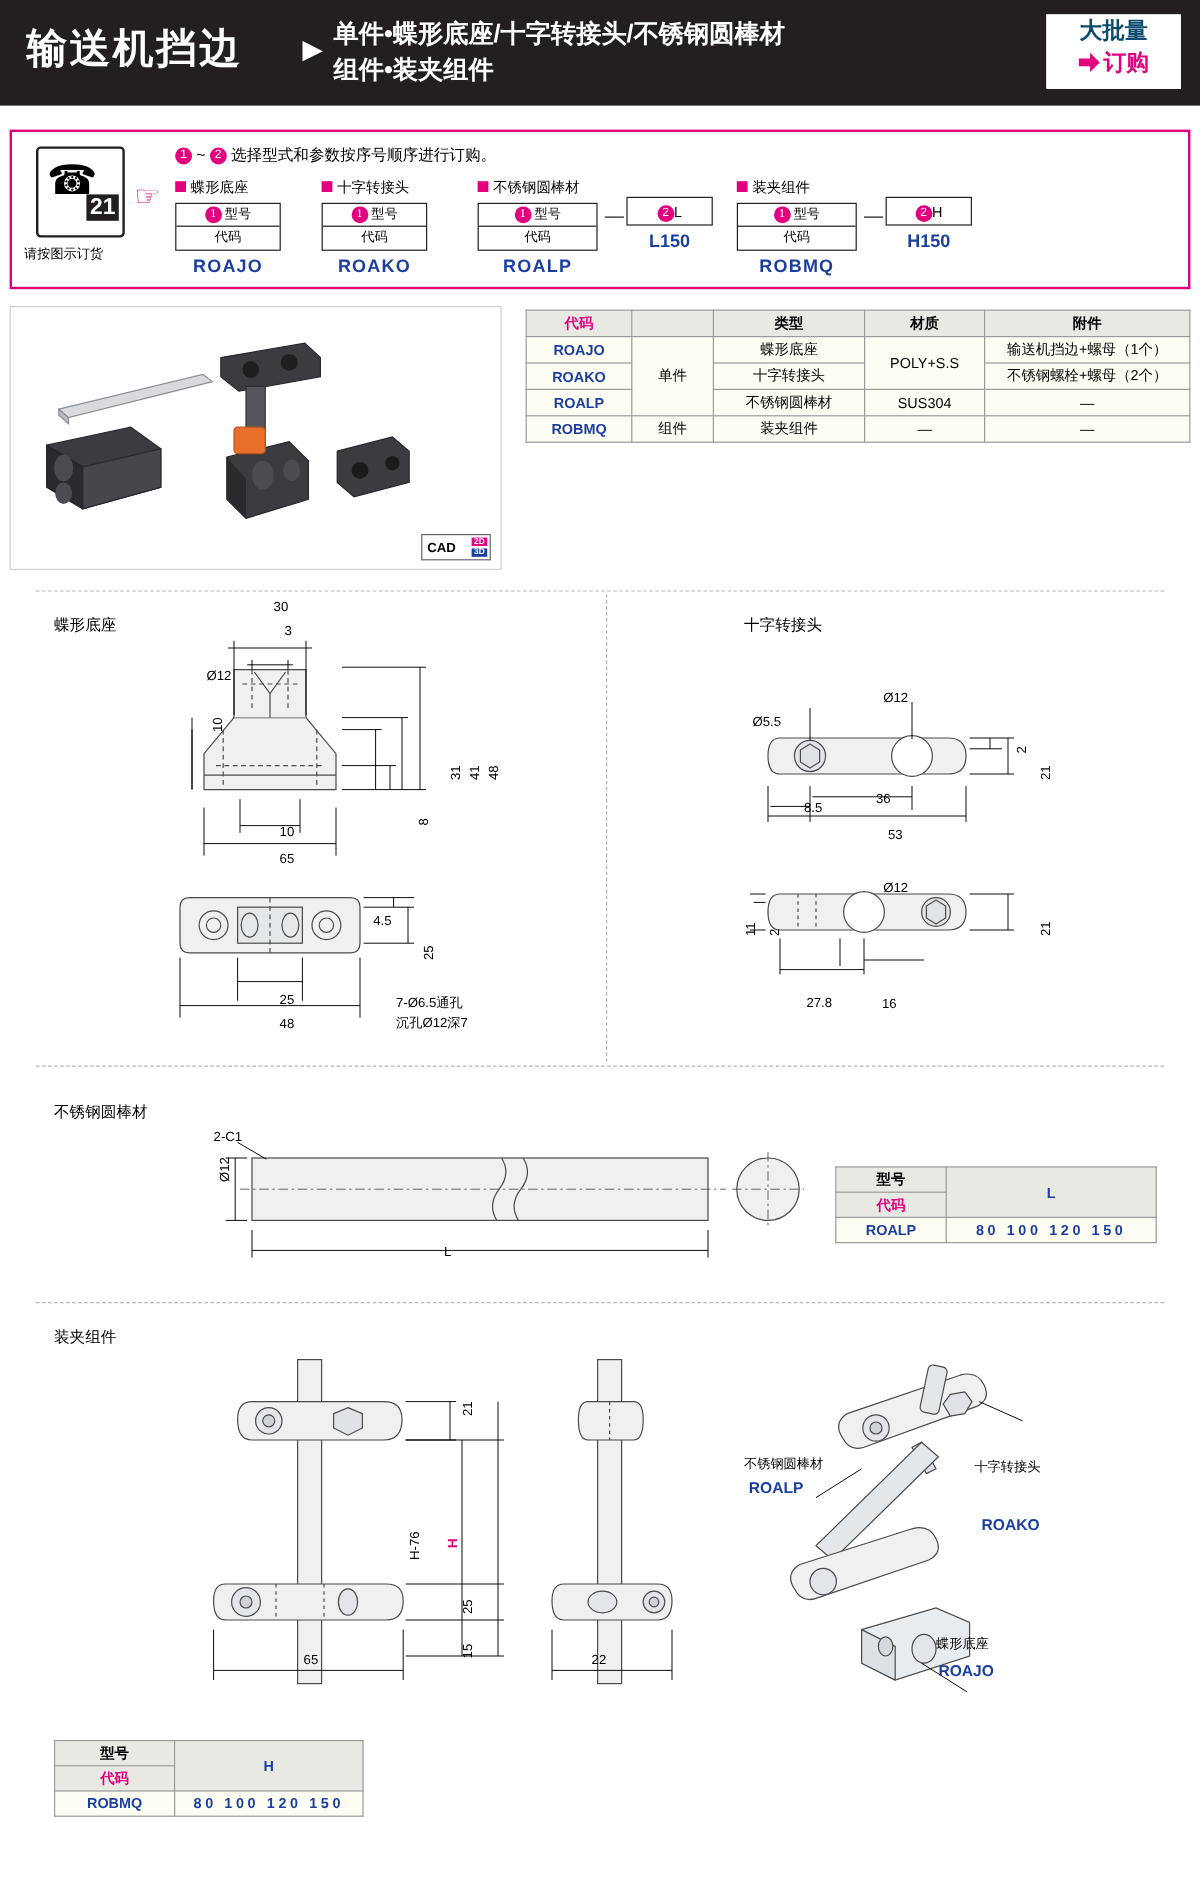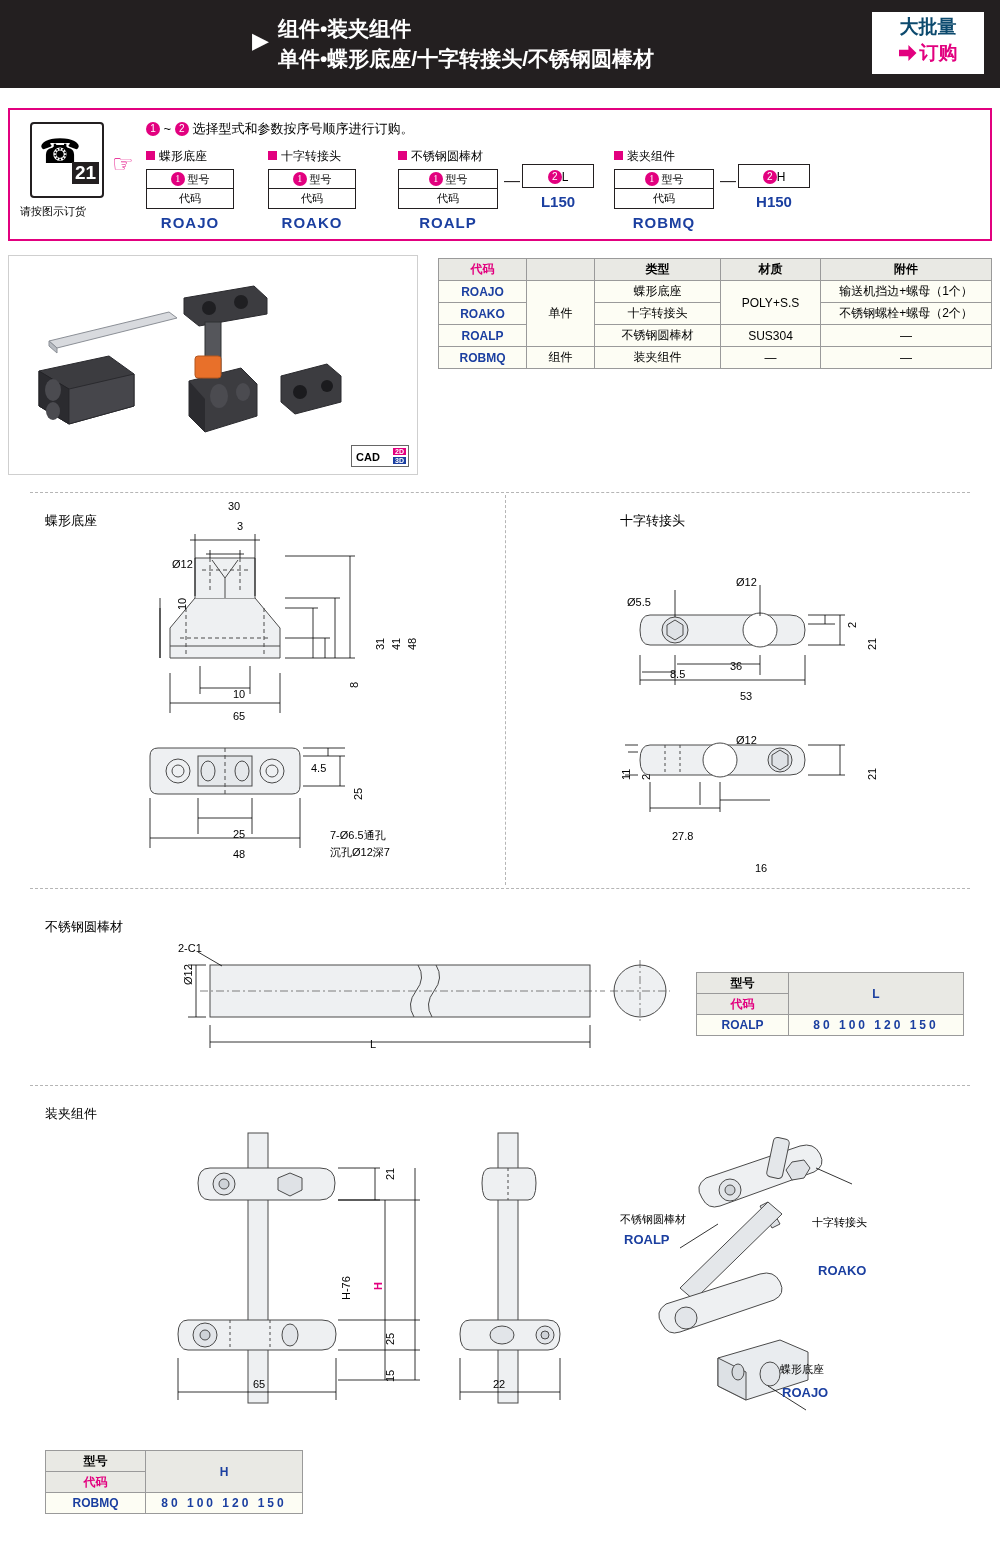--- a/index.html
+++ b/index.html
@@ -169,24 +169,25 @@
   .dimv { position:absolute; font-size:11px; color:#000; white-space:nowrap;
           transform:rotate(-90deg); transform-origin:left top; }
   .lbl-blue { color:#1b3fa0; font-weight:bold; }
   .pinkb { color:#e2007f; font-weight:bold; }
   svg { display:block; }
 </style>
 </head>
 <body>
 
 <div class="header">
+  <div class="title">输送机挡边</div>
   <div class="arrow">▶</div>
   <div class="sub">
+    <div>单件•蝶形底座/十字转接头/不锈钢圆棒材</div>
     <div>组件•装夹组件</div>
-    <div>单件•蝶形底座/十字转接头/不锈钢圆棒材</div>
   </div>
   <div class="badge">
     <div class="b1">大批量</div>
     <div class="b2">
       <span class="hand"></span><span>订购</span>
     </div>
   </div>
 </div>
 
 <div class="orderbox">
@@ -447,21 +448,21 @@
 <div class="dimv" style="left:846px; top:628px;">2</div>
 <div class="dimv" style="left:866px; top:650px;">21</div>
 <div class="dim" style="left:670px; top:668px;">8.5</div>
 <div class="dim" style="left:730px; top:660px;">36</div>
 <div class="dim" style="left:740px; top:690px;">53</div>
 <div class="dim" style="left:736px; top:734px;">Ø12</div>
 <div class="dimv" style="left:620px; top:780px;">11</div>
 <div class="dimv" style="left:640px; top:780px;">2</div>
 <div class="dimv" style="left:866px; top:780px;">21</div>
 <div class="dim" style="left:672px; top:830px;">27.8</div>
-<div class="dim" style="left:735px; top:862px;margin-left:20px;">16</div>
+<div class="dim" style="left:735px; top:831px;">16</div>
 
 <div class="sect" style="top:918px; left:45px;">
   <div class="secttitle">不锈钢圆棒材</div>
 </div>
 
 <svg style="position:absolute; left:150px; top:930px;" width="520" height="130">
   <g stroke="#4a4a4a" fill="#eef0f2" stroke-width="1">
     <rect x="60" y="35" width="380" height="52"></rect>
     <path d="M268,35 q8,13 -2,26 q-10,13 -2,26" fill="none"></path>
     <path d="M286,35 q8,13 -2,26 q-10,13 -2,26" fill="none"></path>

